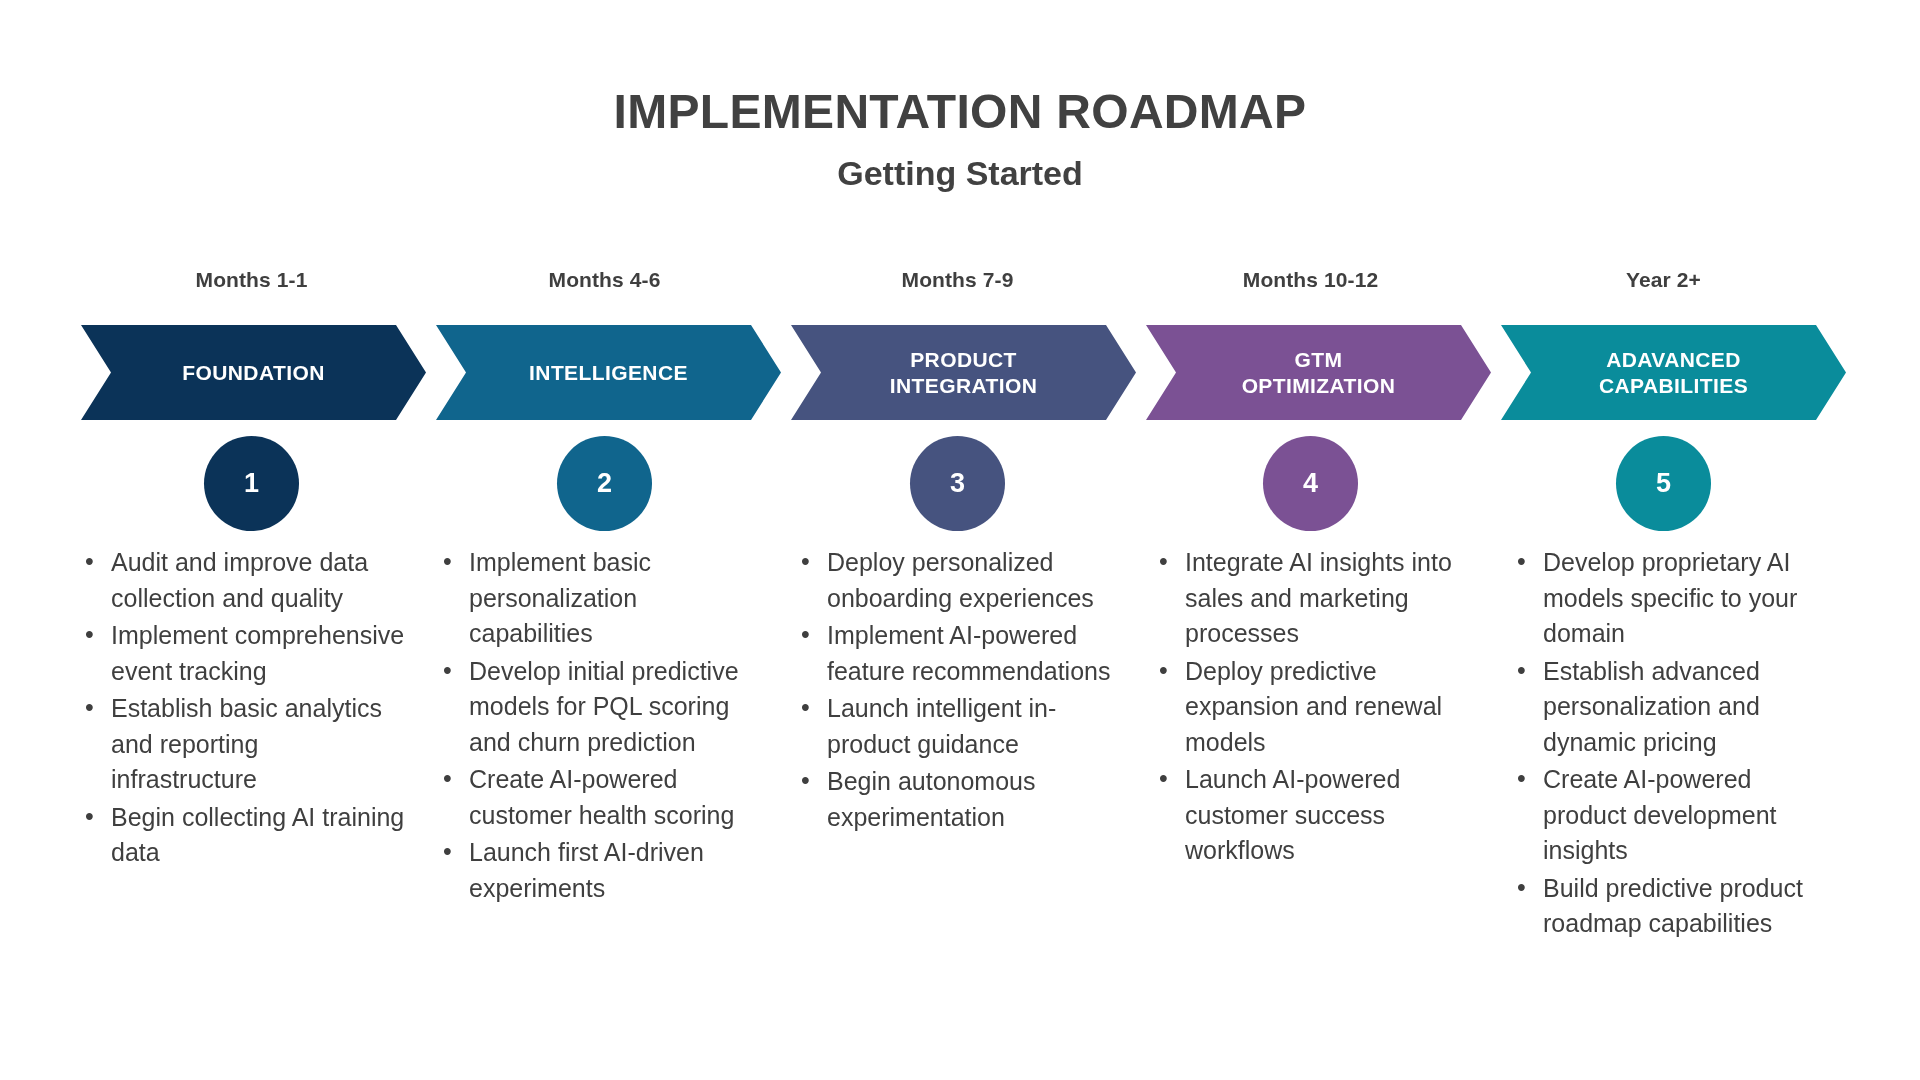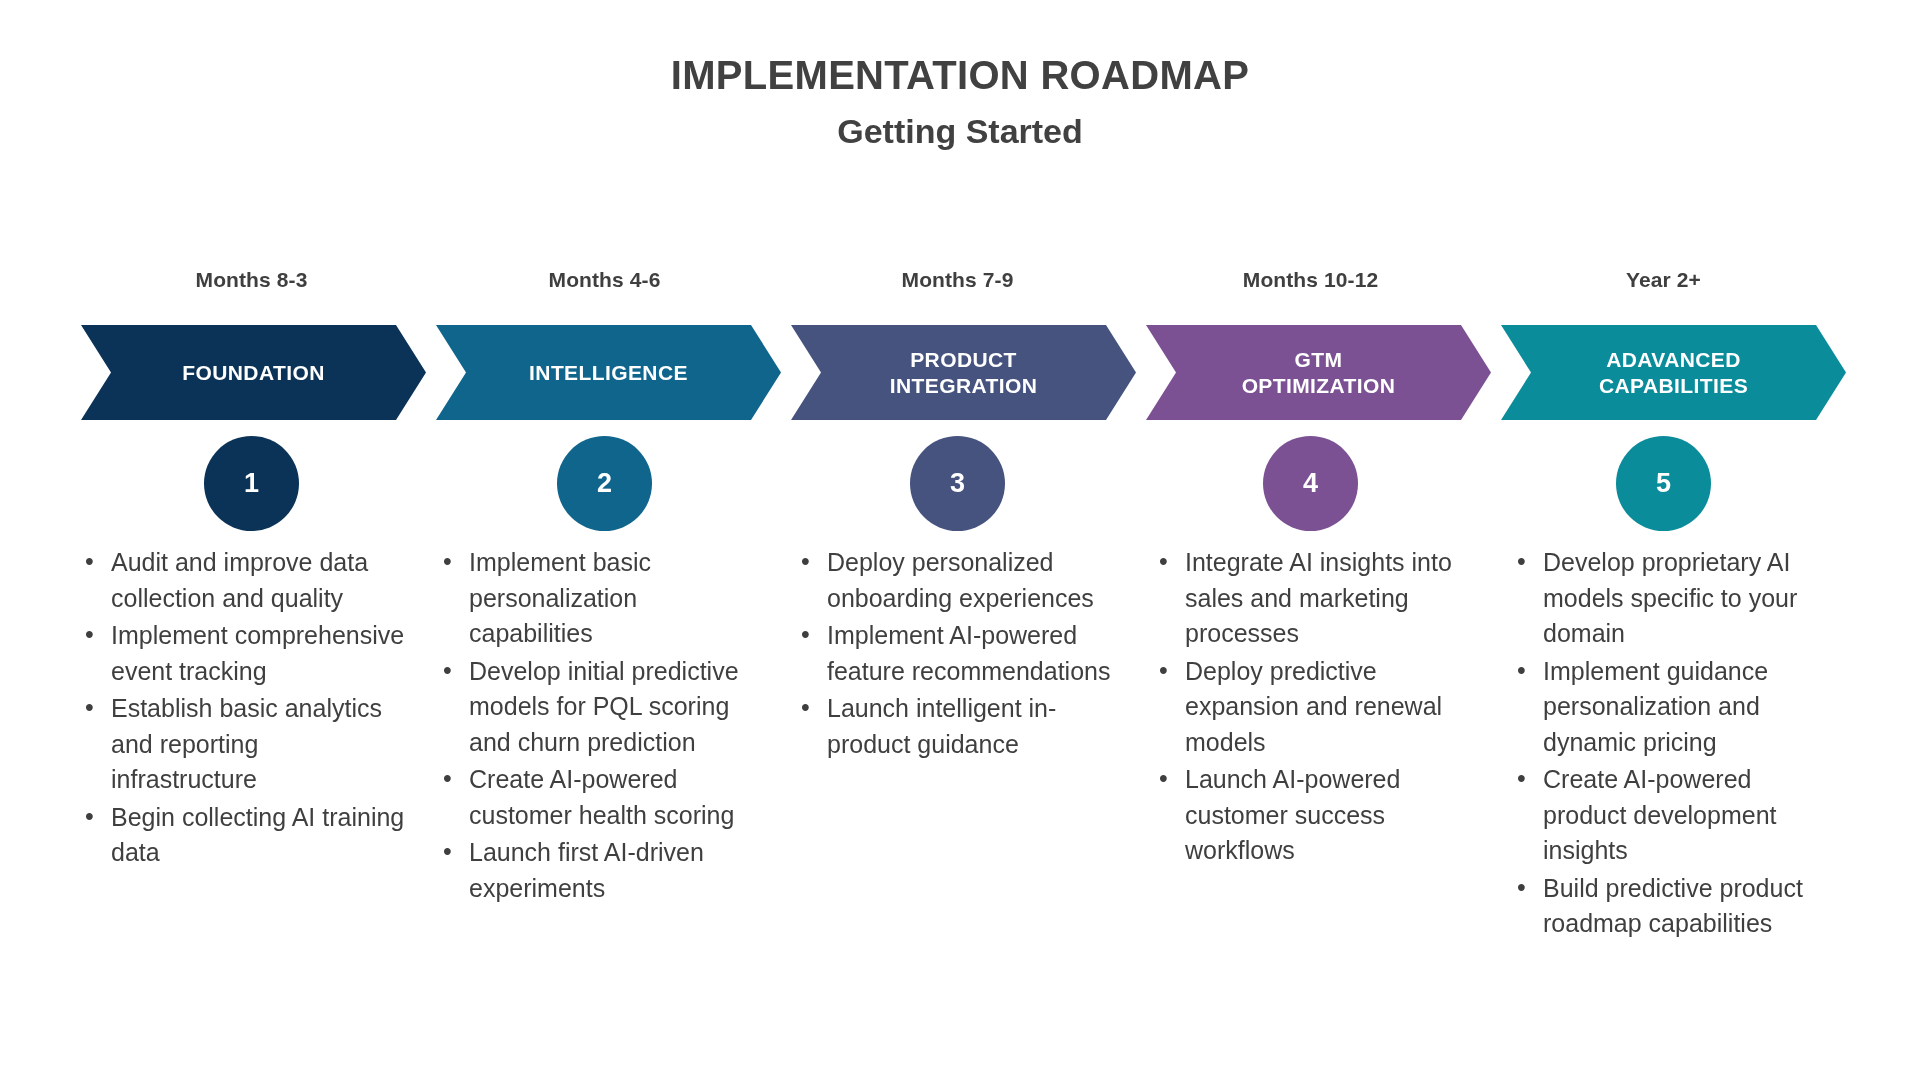--- a/index.html
+++ b/index.html
@@ -11,22 +11,22 @@
     overflow:hidden;
     position:relative;
   }
 
   
   #title-block{
     position:absolute; left:0; top:52px; width:1920px;
     text-align:center;
   }
   #title-main{
-    font-size:40px; font-weight:bold; letter-spacing:0.3px;
-    color:#414141; line-height:1.18;
+    font-size:48px; font-weight:bold; letter-spacing:0.3px;
+    color:#414141; line-height:1.18;margin-top:32px;
   }
   #title-sub{
     font-size:34px; font-weight:bold; color:#414141;
     line-height:1.18; margin-top:12px;
   }
 
   
   #period-row{
     position:absolute; left:75px; top:268px; width:1765px;
     display:flex;
@@ -83,21 +83,21 @@
 </style>
 </head>
 <body>
 
 <div id="title-block">
   <div id="title-main">IMPLEMENTATION ROADMAP</div>
   <div id="title-sub">Getting Started</div>
 </div>
 
 <div id="period-row">
-    <div class="period-label">Months 8-3</div>
+    <div class="period-label">Months 1-1</div>
     <div class="period-label">Months 4-6</div>
     <div class="period-label">Months 7-9</div>
     <div class="period-label">Months 10-12</div>
     <div class="period-label">Year 2+</div>
   </div>
 
 <div id="chevron-band">
   <svg id="chevron-svg" viewBox="0 0 1765 95" xmlns="http://www.w3.org/2000/svg">
       <polygon points="0.0,0.0 315.0,0.0 345.0,47.5 315.0,95.0 0.0,95.0 30.0,47.5" fill="#0b3358"></polygon>
       <text class="chev-text" x="172.5" text-anchor="middle"><tspan x="172.5" y="54.5">FOUNDATION</tspan></text>
@@ -145,30 +145,31 @@
         <li>Develop initial predictive models for PQL scoring and churn prediction</li>
         <li>Create AI-powered customer health scoring</li>
         <li>Launch first AI-driven experiments</li>
       </ul>
     </div>
     <div class="col">
       <ul>
         <li>Deploy personalized onboarding experiences</li>
         <li>Implement AI-powered feature recommendations</li>
         <li>Launch intelligent in-product guidance</li>
+        <li>Begin autonomous experimentation</li>
       </ul>
     </div>
     <div class="col">
       <ul>
         <li>Integrate AI insights into sales and marketing processes</li>
         <li>Deploy predictive expansion and renewal models</li>
         <li>Launch AI-powered customer success workflows</li>
       </ul>
     </div>
     <div class="col">
       <ul>
         <li>Develop proprietary AI models specific to your domain</li>
-        <li>Implement guidance personalization and dynamic pricing</li>
+        <li>Establish advanced personalization and dynamic pricing</li>
         <li>Create AI-powered product development insights</li>
         <li>Build predictive product roadmap capabilities</li>
       </ul>
     </div>
   </div>
 
 </body></html>

